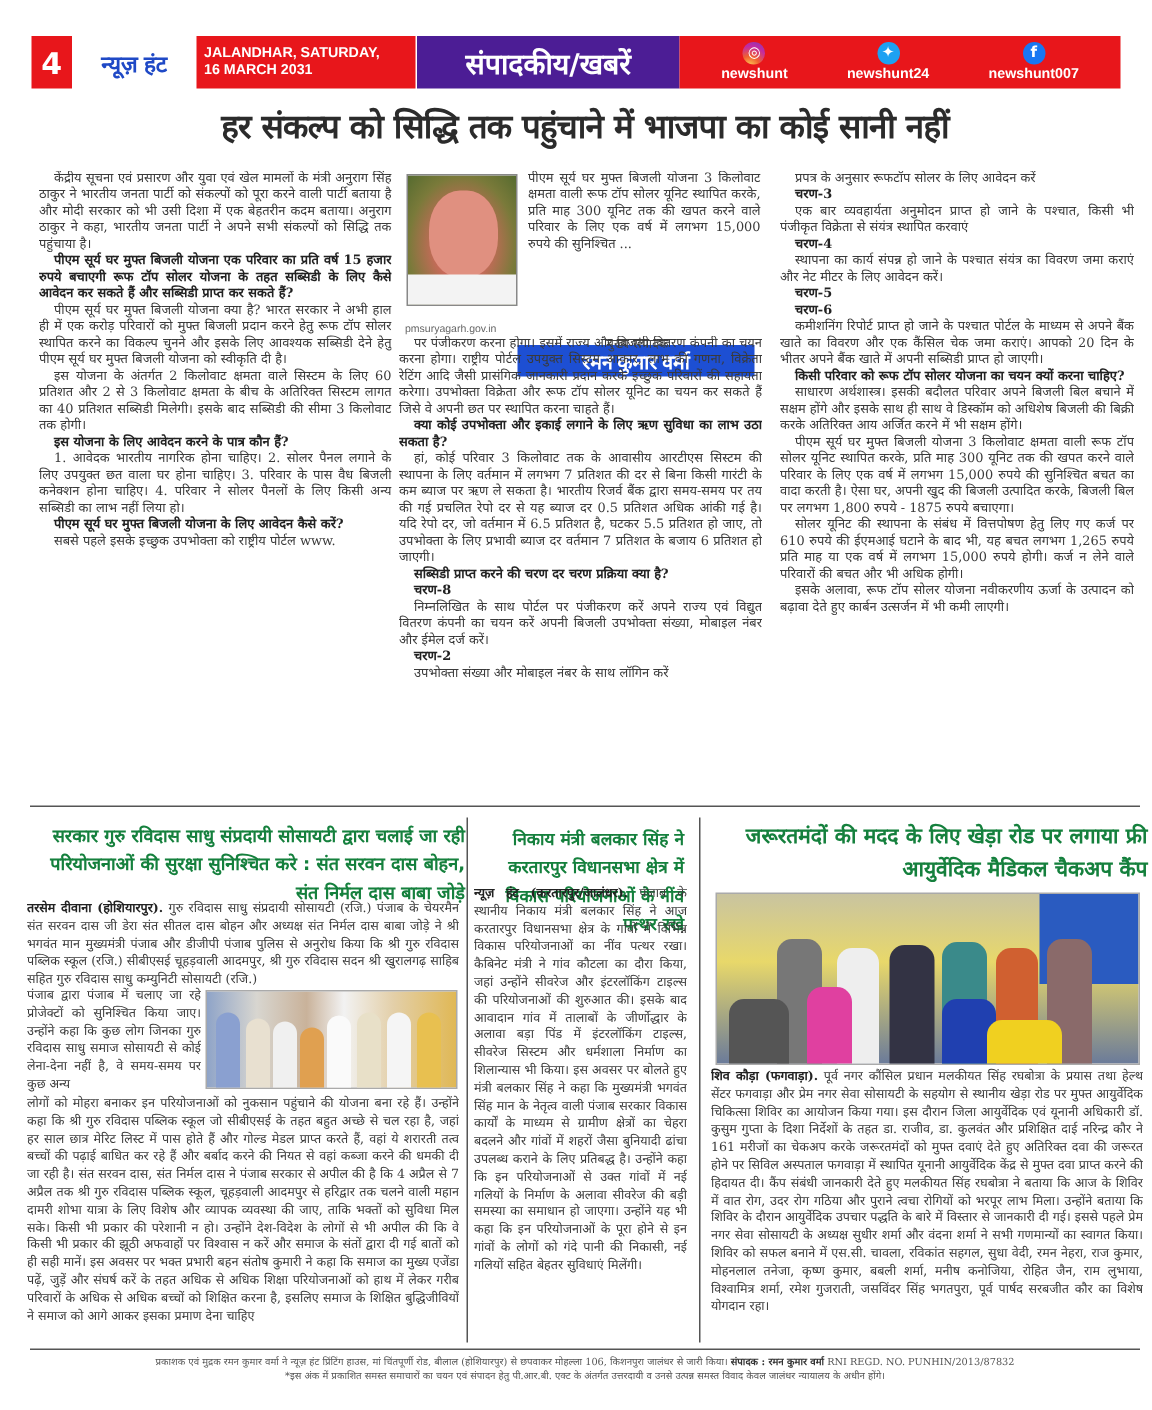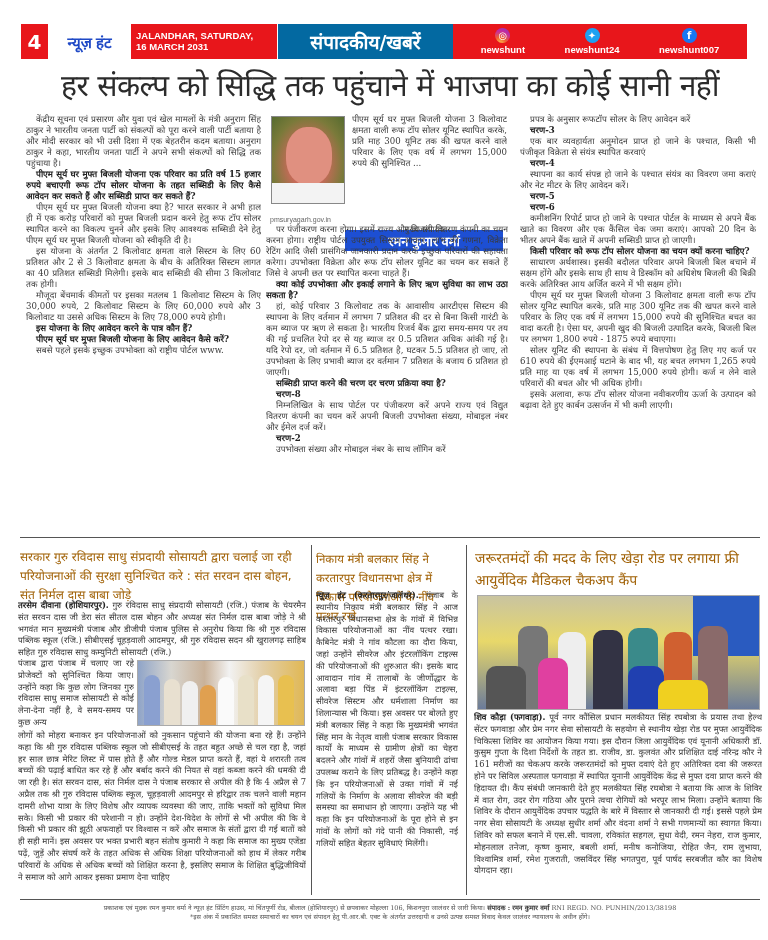--- a/index.html
+++ b/index.html
@@ -4,31 +4,31 @@
 <style>
   * { box-sizing: border-box; margin: 0; padding: 0; }
   html, body { width: 768px; height: 940px; background: #ffffff; overflow: hidden; }
   body { font-family: "DejaVu Serif", serif; color: #2a2a2a; position: relative; }
 
   
   .masthead { position: absolute; left: 21px; top: 24px; width: 342px; height: 35px; display: flex; }
   .page-no { width: 27px; height: 35px; background: #e8161b; color: #fff; font-family: "DejaVu Sans", sans-serif; font-weight: bold; font-size: 20px; display: flex; align-items: center; justify-content: center; }
   .brand { width: 83px; height: 35px; background: #fff; color: #1f49c6; font-family: Liberation Sans, sans-serif; font-weight: bold; font-size: 15px; display: flex; align-items: center; justify-content: center; }
   .dateline { width: 146px; height: 35px; background: #e8161b; color: #fff; font-family: "Liberation Sans", sans-serif; font-weight: bold; font-size: 9.5px; line-height: 11px; padding: 6px 0 0 5px; }
-  .section-band { position: absolute; left: 278px; top: 24px; width: 175px; height: 35px; background: #0369a1; color: #fff; font-family: "DejaVu Sans", sans-serif; font-weight: bold; font-size: 19px; display: flex; align-items: center; justify-content: center; }
+  .section-band { position: absolute; left: 278px; top: 24px; width: 175px; height: 35px; background: #4c1d95; color: #fff; font-family: "DejaVu Sans", sans-serif; font-weight: bold; font-size: 19px; display: flex; align-items: center; justify-content: center; }
   .social-band { position: absolute; left: 453px; top: 24px; width: 294px; height: 35px; background: #e8161b; display: flex; justify-content: space-around; align-items: center; padding: 0 8px; }
   .social { display: flex; flex-direction: column; align-items: center; }
   .social .ic { width: 15px; height: 15px; border-radius: 50%; display: flex; align-items: center; justify-content: center; color: #fff; font-family: "DejaVu Sans", sans-serif; font-weight: bold; font-size: 10px; }
   .social .lbl { color: #fff; font-family: "Liberation Sans", sans-serif; font-size: 9.5px; font-weight: bold; margin-top: 1px; }
   .ic-insta { background: radial-gradient(circle at 30% 110%, #fdd65b 0%, #f1612f 35%, #c32aa3 70%, #7d3ab8 100%); }
   .ic-tw { background: #1da1f2; }
   .ic-fb { background: #1877f2; }
 
   
-  .headline { position: absolute; left: 20px; top: 66px; width: 740px; height: 40px; font-family: "DejaVu Sans", sans-serif; font-weight: normal; font-size: 30px; color: #2b2b2b; text-align: center; letter-spacing: -0.5px; line-height: 40px; }
+  .headline { position: absolute; left: 20px; top: 66px; width: 740px; height: 40px; font-family: "DejaVu Sans", sans-serif; font-weight: bold; font-size: 22px; color: #2b2b2b; text-align: center; letter-spacing: -0.5px; line-height: 40px; }
 
   
   .col { position: absolute; font-size: 8.6px; line-height: 11px; color: #3a3a3a; text-align: justify; }
   .col p { text-indent: 10px; }
   .col .bold { font-weight: bold; color: #222; }
   .col .step { font-weight: bold; color: #222; padding-left: 10px; }
   .col-a { left: 26px; top: 114px; width: 235px; height: 415px; overflow: hidden; }
   .col-b-top { left: 352px; top: 114px; width: 155px; height: 80px; overflow: hidden; }
   .col-b { left: 266px; top: 224px; width: 242px; height: 308px; overflow: hidden; }
   .col-c { left: 520px; top: 114px; width: 236px; height: 420px; overflow: hidden; }
@@ -36,21 +36,21 @@
   .author-photo { position: absolute; left: 271px; top: 116px; width: 74px; height: 88px; background: radial-gradient(ellipse at 50% 55%, #e78c78 0%, #c86a5a 35%, #7a7a3a 70%, #556b2f 100%); border: 1px solid #888; }
   .author-photo .face { position: absolute; left: 14px; top: 10px; width: 46px; height: 58px; border-radius: 45%; background: #e09080; }
   .author-photo .shirt { position: absolute; left: 0; bottom: 0; width: 100%; height: 20px; background: #f3f3f3; }
   .author-band { position: absolute; left: 345px; top: 195px; width: 158px; height: 21px; background: #1d4fd3; color: #fff; font-family: Liberation Serif, serif; font-weight: bold; font-size: 13px; display: flex; align-items: center; justify-content: center; margin-top: 35px; }
   .author-role { position: absolute; left: 380px; top: 223px; width: 90px; font-size: 8.5px; color: #444; text-align: center; }
   .url-tag { position: absolute; left: 270px; top: 216px; font-family: Liberation Sans, sans-serif; font-size: 7px; color: #666; }
 
   .rule { position: absolute; height: 1px; background: #555; }
 
   
-  .story-title { position: absolute; font-family: "DejaVu Sans", sans-serif; font-weight: normal; color: #a16207; text-align: left; line-height: 19px; }
+  .story-title { position: absolute; font-family: "DejaVu Sans", sans-serif; font-weight: bold; color: #15803d; text-align: right; line-height: 19px; }
   .st1 { left: 20px; top: 548px; width: 290px; font-size: 12px; }
   .st2 { left: 316px; top: 550px; width: 140px; font-size: 11.5px; }
   .st3 { left: 475px; top: 547px; width: 290px; font-size: 14px; line-height: 22px; }
 
   .story-body { position: absolute; font-size: 8.4px; line-height: 11.8px; color: #3a3a3a; text-align: justify; overflow: hidden; }
   .sb1a { left: 18px; top: 600px; width: 288px; height: 58px; }
   .sb1b { left: 18px; top: 658px; width: 116px; height: 72px; }
   .sb1c { left: 18px; top: 730px; width: 288px; height: 165px; }
   .sb2 { left: 316px; top: 590px; width: 142px; height: 305px; }
   .sb3 { left: 474px; top: 712px; width: 288px; height: 185px; }
@@ -92,22 +92,22 @@
   </div>
 </div>
 
 <h1 class="headline">हर संकल्प को सिद्धि तक पहुंचाने में भाजपा का कोई सानी नहीं</h1>
 
 <div class="col col-a">
   <p>केंद्रीय सूचना एवं प्रसारण और युवा एवं खेल मामलों के मंत्री अनुराग सिंह ठाकुर ने भारतीय जनता पार्टी को संकल्पों को पूरा करने वाली पार्टी बताया है और मोदी सरकार को भी उसी दिशा में एक बेहतरीन कदम बताया। अनुराग ठाकुर ने कहा, भारतीय जनता पार्टी ने अपने सभी संकल्पों को सिद्धि तक पहुंचाया है।</p>
   <p class="bold">पीएम सूर्य घर मुफ्त बिजली योजना एक परिवार का प्रति वर्ष 15 हजार रुपये बचाएगी रूफ टॉप सोलर योजना के तहत सब्सिडी के लिए कैसे आवेदन कर सकते हैं और सब्सिडी प्राप्त कर सकते हैं?</p>
   <p>पीएम सूर्य घर मुफ्त बिजली योजना क्या है? भारत सरकार ने अभी हाल ही में एक करोड़ परिवारों को मुफ्त बिजली प्रदान करने हेतु रूफ टॉप सोलर स्थापित करने का विकल्प चुनने और इसके लिए आवश्यक सब्सिडी देने हेतु पीएम सूर्य घर मुफ्त बिजली योजना को स्वीकृति दी है।</p>
   <p>इस योजना के अंतर्गत 2 किलोवाट क्षमता वाले सिस्टम के लिए 60 प्रतिशत और 2 से 3 किलोवाट क्षमता के बीच के अतिरिक्त सिस्टम लागत का 40 प्रतिशत सब्सिडी मिलेगी। इसके बाद सब्सिडी की सीमा 3 किलोवाट तक होगी।</p>
-  <p>मौजूदा बेंचमार्क कीमतों पर इसका मतलब 1 किलोवाट सिस्टम के लिए 30,000 रुपये, 2 किलोवाट सिस्टम के लिए 60,000 रुपये और 3 किलोवाट या उससे अधिक सिस्टम के लिए 78,000 रुपये होगी।</p>
   <p class="bold">इस योजना के लिए आवेदन करने के पात्र कौन हैं?</p>
+  <p>1. आवेदक भारतीय नागरिक होना चाहिए। 2. सोलर पैनल लगाने के लिए उपयुक्त छत वाला घर होना चाहिए। 3. परिवार के पास वैध बिजली कनेक्शन होना चाहिए। 4. परिवार ने सोलर पैनलों के लिए किसी अन्य सब्सिडी का लाभ नहीं लिया हो।</p>
   <p class="bold">पीएम सूर्य घर मुफ्त बिजली योजना के लिए आवेदन कैसे करें?</p>
   <p>सबसे पहले इसके इच्छुक उपभोक्ता को राष्ट्रीय पोर्टल www.</p>
 </div>
 
 <div class="author-photo">
   <div class="face"></div>
   <div class="shirt"></div>
 </div>
 <div class="col col-b-top">
   <p style="text-indent:0">पीएम सूर्य घर मुफ्त बिजली योजना 3 किलोवाट क्षमता वाली रूफ टॉप सोलर यूनिट स्थापित करके, प्रति माह 300 यूनिट तक की खपत करने वाले परिवार के लिए एक वर्ष में लगभग 15,000 रुपये की सुनिश्चित ...</p>
@@ -186,16 +186,16 @@
   <div class="p" style="left:180px;top:84px;width:50px;height:31px;background:#f0d020;"></div>
 </div>
 <div class="story-body sb3">
   <span class="lead">शिव कौड़ा (फगवाड़ा).</span><span> पूर्व नगर कौंसिल प्रधान मलकीयत सिंह रघबोत्रा के प्रयास तथा हेल्थ सेंटर फगवाड़ा और प्रेम नगर सेवा सोसायटी के सहयोग से स्थानीय खेड़ा रोड पर मुफ्त आयुर्वेदिक चिकित्सा शिविर का आयोजन किया गया। इस दौरान जिला आयुर्वेदिक एवं यूनानी अधिकारी डॉ. कुसुम गुप्ता के दिशा निर्देशों के तहत डा. राजीव, डा. कुलवंत और प्रशिक्षित दाई नरिन्द्र कौर ने 161 मरीजों का चेकअप करके जरूरतमंदों को मुफ्त दवाएं देते हुए अतिरिक्त दवा की जरूरत होने पर सिविल अस्पताल फगवाड़ा में स्थापित यूनानी आयुर्वेदिक केंद्र से मुफ्त दवा प्राप्त करने की हिदायत दी। कैंप संबंधी जानकारी देते हुए मलकीयत सिंह रघबोत्रा ने बताया कि आज के शिविर में वात रोग, उदर रोग गठिया और पुराने त्वचा रोगियों को भरपूर लाभ मिला। उन्होंने बताया कि शिविर के दौरान आयुर्वेदिक उपचार पद्धति के बारे में विस्तार से जानकारी दी गई। इससे पहले प्रेम नगर सेवा सोसायटी के अध्यक्ष सुधीर शर्मा और वंदना शर्मा ने सभी गणमान्यों का स्वागत किया। शिविर को सफल बनाने में एस.सी. चावला, रविकांत सहगल, सुधा वेदी, रमन नेहरा, राज कुमार, मोहनलाल तनेजा, कृष्ण कुमार, बबली शर्मा, मनीष कनोजिया, रोहित जैन, राम लुभाया, विश्वामित्र शर्मा, रमेश गुजराती, जसविंदर सिंह भगतपुरा, पूर्व पार्षद सरबजीत कौर का विशेष योगदान रहा।</span>
 </div>
 
 <div class="rule" style="left:20px; top:899px; width:740px;"></div>
 
 <div class="footer">
   <div>
-    <span>प्रकाशक एवं मुद्रक रमन कुमार वर्मा ने न्यूज़ हंट प्रिंटिंग हाउस, मां चिंतपूर्णी रोड, बीलाल (होशियारपुर) से छपवाकर मोहल्ला 106, किशनपुरा जालंधर से जारी किया। </span><b>संपादक : रमन कुमार वर्मा</b><span> RNI REGD. NO. PUNHIN/2013/38198</span>
+    <span>प्रकाशक एवं मुद्रक रमन कुमार वर्मा ने न्यूज़ हंट प्रिंटिंग हाउस, मां चिंतपूर्णी रोड, बीलाल (होशियारपुर) से छपवाकर मोहल्ला 106, किशनपुरा जालंधर से जारी किया। </span><b>संपादक : रमन कुमार वर्मा</b><span> RNI REGD. NO. PUNHIN/2013/87832</span>
   </div>
   <div>*इस अंक में प्रकाशित समस्त समाचारों का चयन एवं संपादन हेतु पी.आर.बी. एक्ट के अंतर्गत उत्तरदायी व उनसे उत्पन्न समस्त विवाद केवल जालंधर न्यायालय के अधीन होंगे।</div>
 </div>
 
 </body></html>

